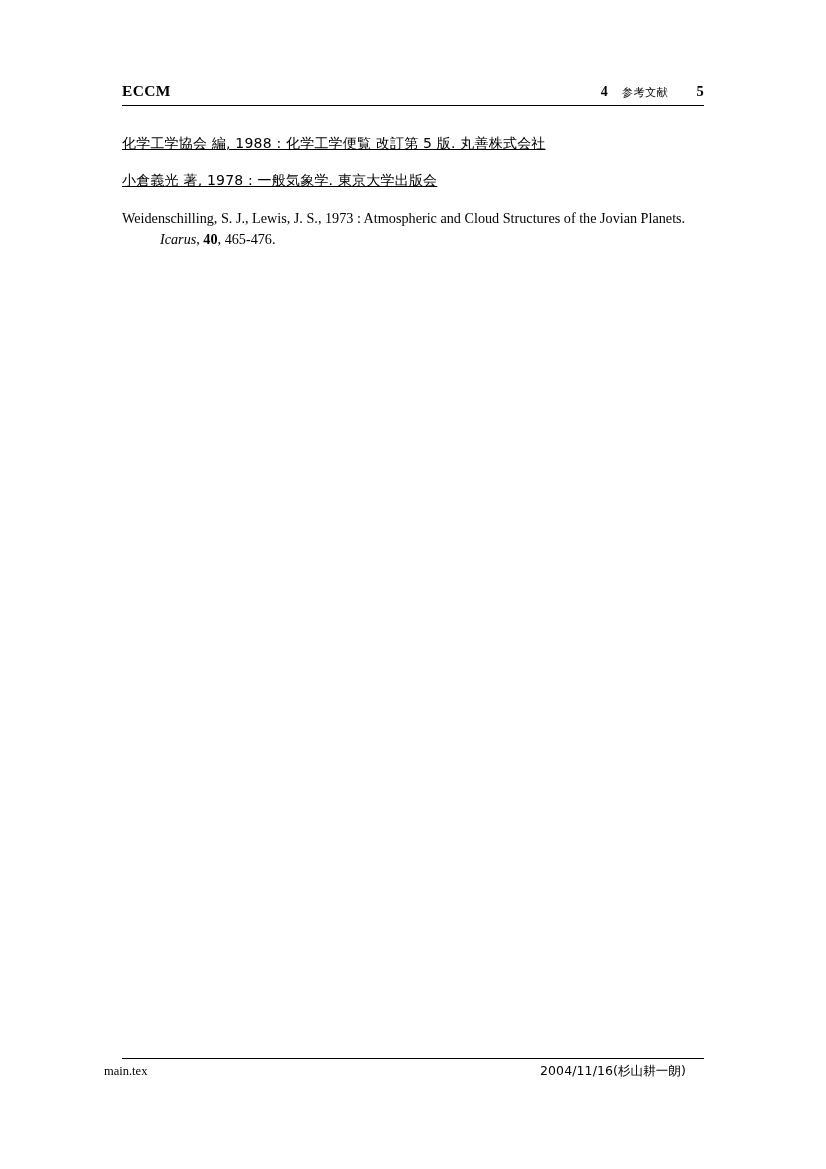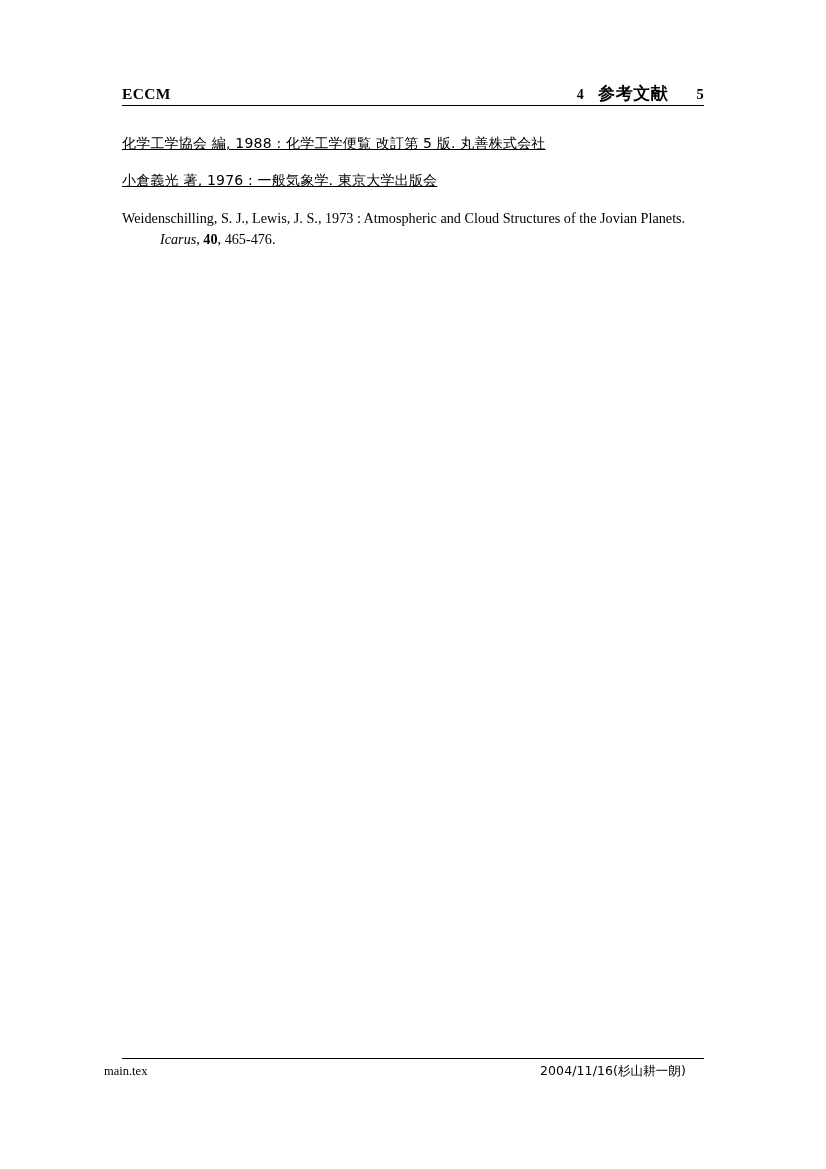--- a/index.html
+++ b/index.html
@@ -43,22 +43,22 @@
   }
   .header-right {
     display: flex;
     align-items: baseline;
     gap: 14px;
     font-size: 14px;
   }
   .header-right .sec-num { font-weight: bold; }
   .header-right .sec-title {
     font-family: "DejaVu Sans", "Liberation Sans", sans-serif;
-    font-weight: bold;
-    font-size: 17px;
+    font-weight: normal;
+    font-size: 11px;
     letter-spacing: 0.6px;
   }
   .header-right .page-num {
     font-weight: bold;
     font-size: 14.5px;
     margin-left: 14px;
   }
   .header-rule {
     position: absolute;
     left: 122px;
@@ -140,21 +140,21 @@
       <span class="sec-title">参考文献</span>
       <span class="page-num">5</span>
     </div>
   </div>
   <div class="header-rule"></div>
 
   <div class="biblio">
 
     <div class="bib-entry jp">化学工学協会 編, 1988 : 化学工学便覧 改訂第 5 版. 丸善株式会社</div>
 
-    <div class="bib-entry jp">小倉義光 著, 1976 : 一般気象学. 東京大学出版会</div>
+    <div class="bib-entry jp">小倉義光 著, 1978 : 一般気象学. 東京大学出版会</div>
 
     <div class="bib-entry en">
       <span>Weidenschilling, S. J., Lewis, J. S., 1973 : Atmospheric and Cloud Structures of the Jovian Planets. </span><span class="it">Icarus</span><span>, </span><span class="bold">40</span><span>, </span><span>465-476.</span>
     </div>
 
   </div>
 
   <div class="footer-rule"></div>
   <div class="footer">
     <div class="footer-left">main.tex</div>

